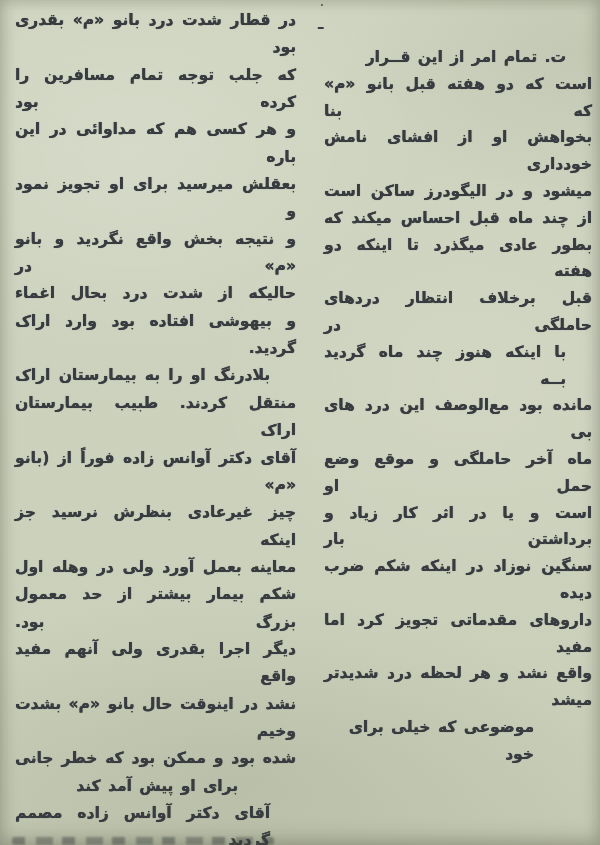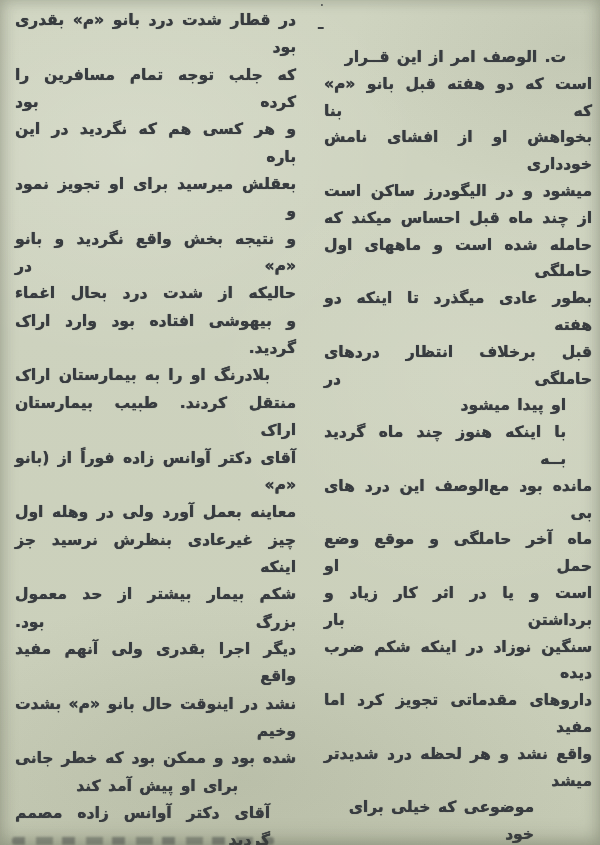--- a/index.html
+++ b/index.html
@@ -84,53 +84,51 @@
 </style>
 </head>
 <body>
 
 <div class="page">
 
   <span class="mark speck">·</span>
   <span class="mark dash">–</span>
 
   <div class="col col-right">
-    <div class="ln i">ت. الوصف امر از این قــرار</div>
+    <div class="ln i">ت. تمام امر از این قــرار</div>
     <div class="ln j">است که دو هفته قبل بانو «م» که بنا</div>
     <div class="ln j">بخواهش او از افشای نامش خودداری</div>
     <div class="ln j">میشود و در الیگودرز ساکن است</div>
     <div class="ln j">از چند ماه قبل احساس میکند که</div>
-    <div class="ln j">حامله شده است و ماههای اول حاملگی</div>
     <div class="ln j">بطور عادی میگذرد تا اینکه دو هفته</div>
     <div class="ln j">قبل برخلاف انتظار دردهای حاملگی در</div>
-    <div class="ln i">او پیدا میشود</div>
     <div class="ln i j">با اینکه هنوز چند ماه گردید بــه</div>
     <div class="ln j">مانده بود مع‌الوصف این درد های بی</div>
     <div class="ln j">ماه آخر حاملگی و موقع وضع حمل او</div>
     <div class="ln j">است و یا در اثر کار زیاد و برداشتن بار</div>
     <div class="ln j">سنگین نوزاد در اینکه شکم ضرب دیده</div>
     <div class="ln j">داروهای مقدماتی تجویز کرد اما مفید</div>
     <div class="ln j">واقع نشد و هر لحظه درد شدیدتر میشد</div>
     <div class="ln i2">موضوعی که خیلی برای خود</div>
 
   </div>
 
   <div class="col col-left">
     <div class="ln j">در قطار شدت درد بانو «م» بقدری بود</div>
     <div class="ln j">که جلب توجه تمام مسافرین را کرده بود</div>
-    <div class="ln j">و هر کسی هم که نگردید در این باره</div>
+    <div class="ln j">و هر کسی هم که مداوائی در این باره</div>
     <div class="ln j">بعقلش میرسید برای او تجویز نمود و</div>
     <div class="ln j">و نتیجه بخش واقع نگردید و بانو «م» در</div>
     <div class="ln j">حالیکه از شدت درد بحال اغماء</div>
     <div class="ln j">و بیهوشی افتاده بود وارد اراک گردید.</div>
     <div class="ln i j">بلادرنگ او را به بیمارستان اراک</div>
     <div class="ln j">منتقل کردند. طبیب بیمارستان اراک</div>
     <div class="ln j">آقای دکتر آوانس زاده فوراً از (بانو «م»</div>
+    <div class="ln j">چیز غیرعادی بنظرش نرسید جز اینکه</div>
     <div class="ln j">معاینه بعمل آورد ولی در وهله اول</div>
-    <div class="ln j">چیز غیرعادی بنظرش نرسید جز اینکه</div>
     <div class="ln j">شکم بیمار بیشتر از حد معمول بزرگ بود.</div>
     <div class="ln j">دیگر اجرا بقدری ولی آنهم مفید واقع</div>
     <div class="ln j">نشد در اینوقت حال بانو «م» بشدت وخیم</div>
     <div class="ln j">شده بود و ممکن بود که خطر جانی</div>
     <div class="ln i2">برای او پیش آمد کند</div>
     <div class="ln i j">آقای دکتر آوانس زاده مصمم گردید</div>
 
   </div>
 
   <div class="cut-line"></div>

